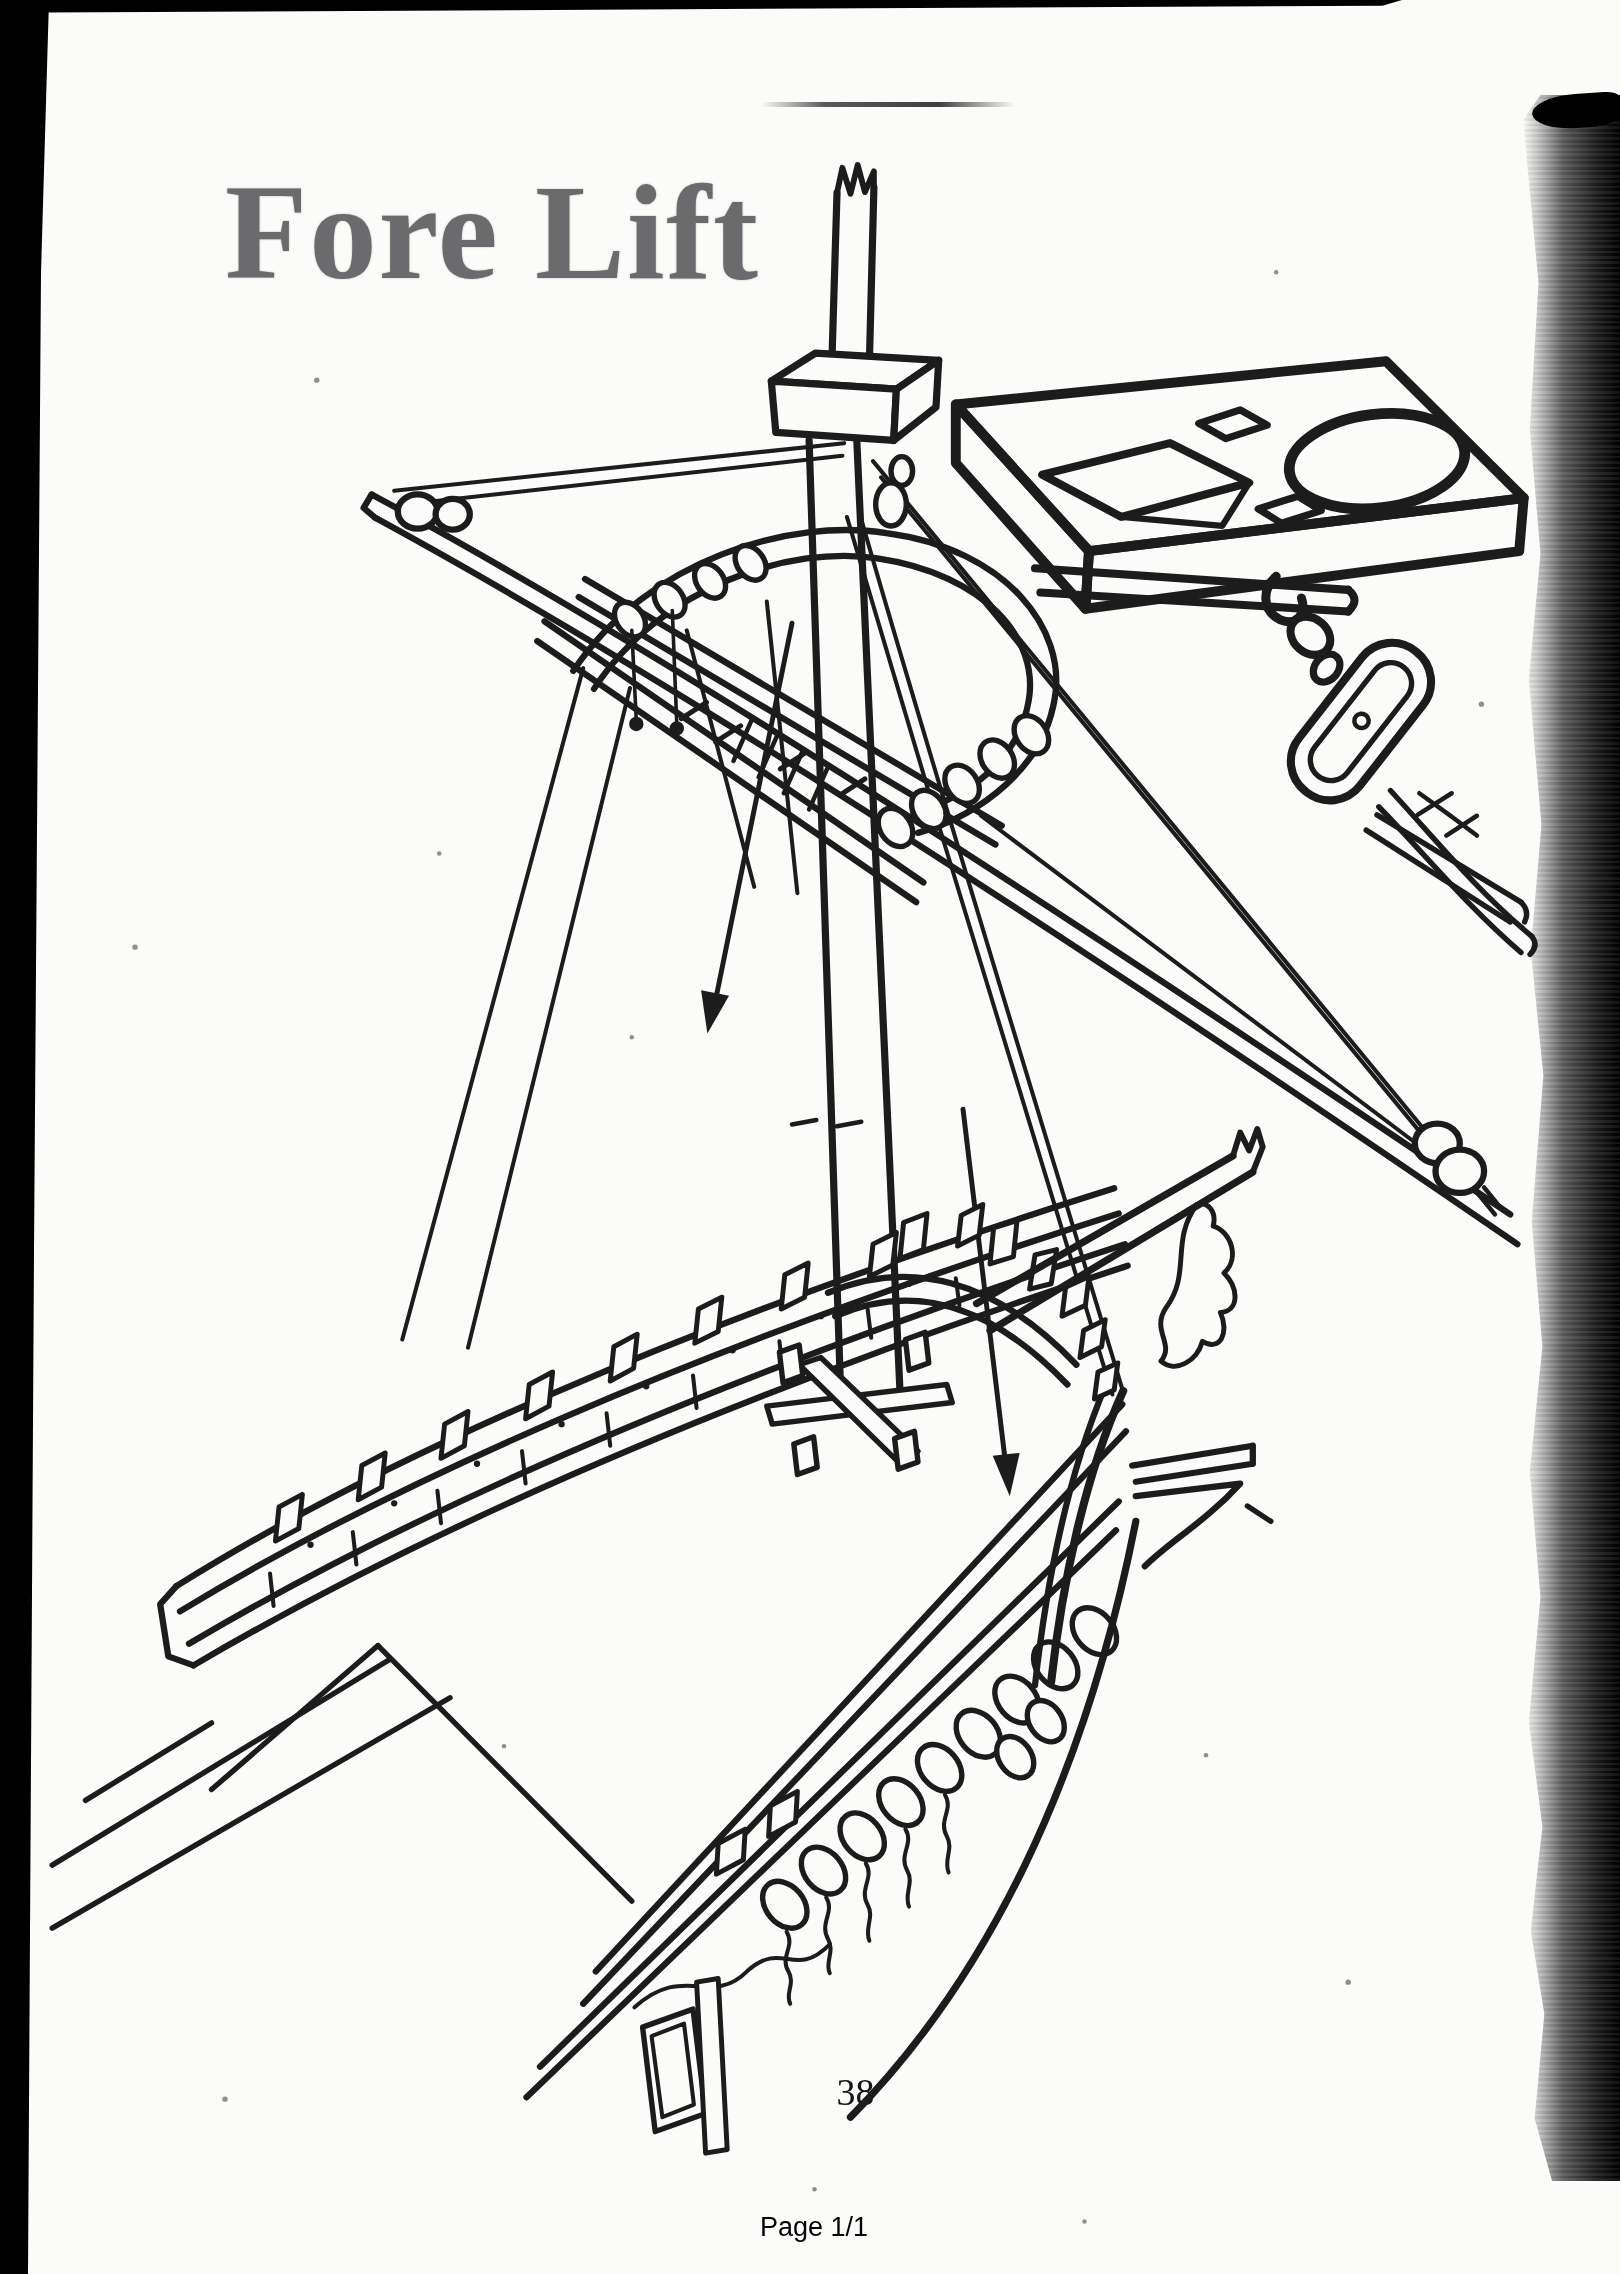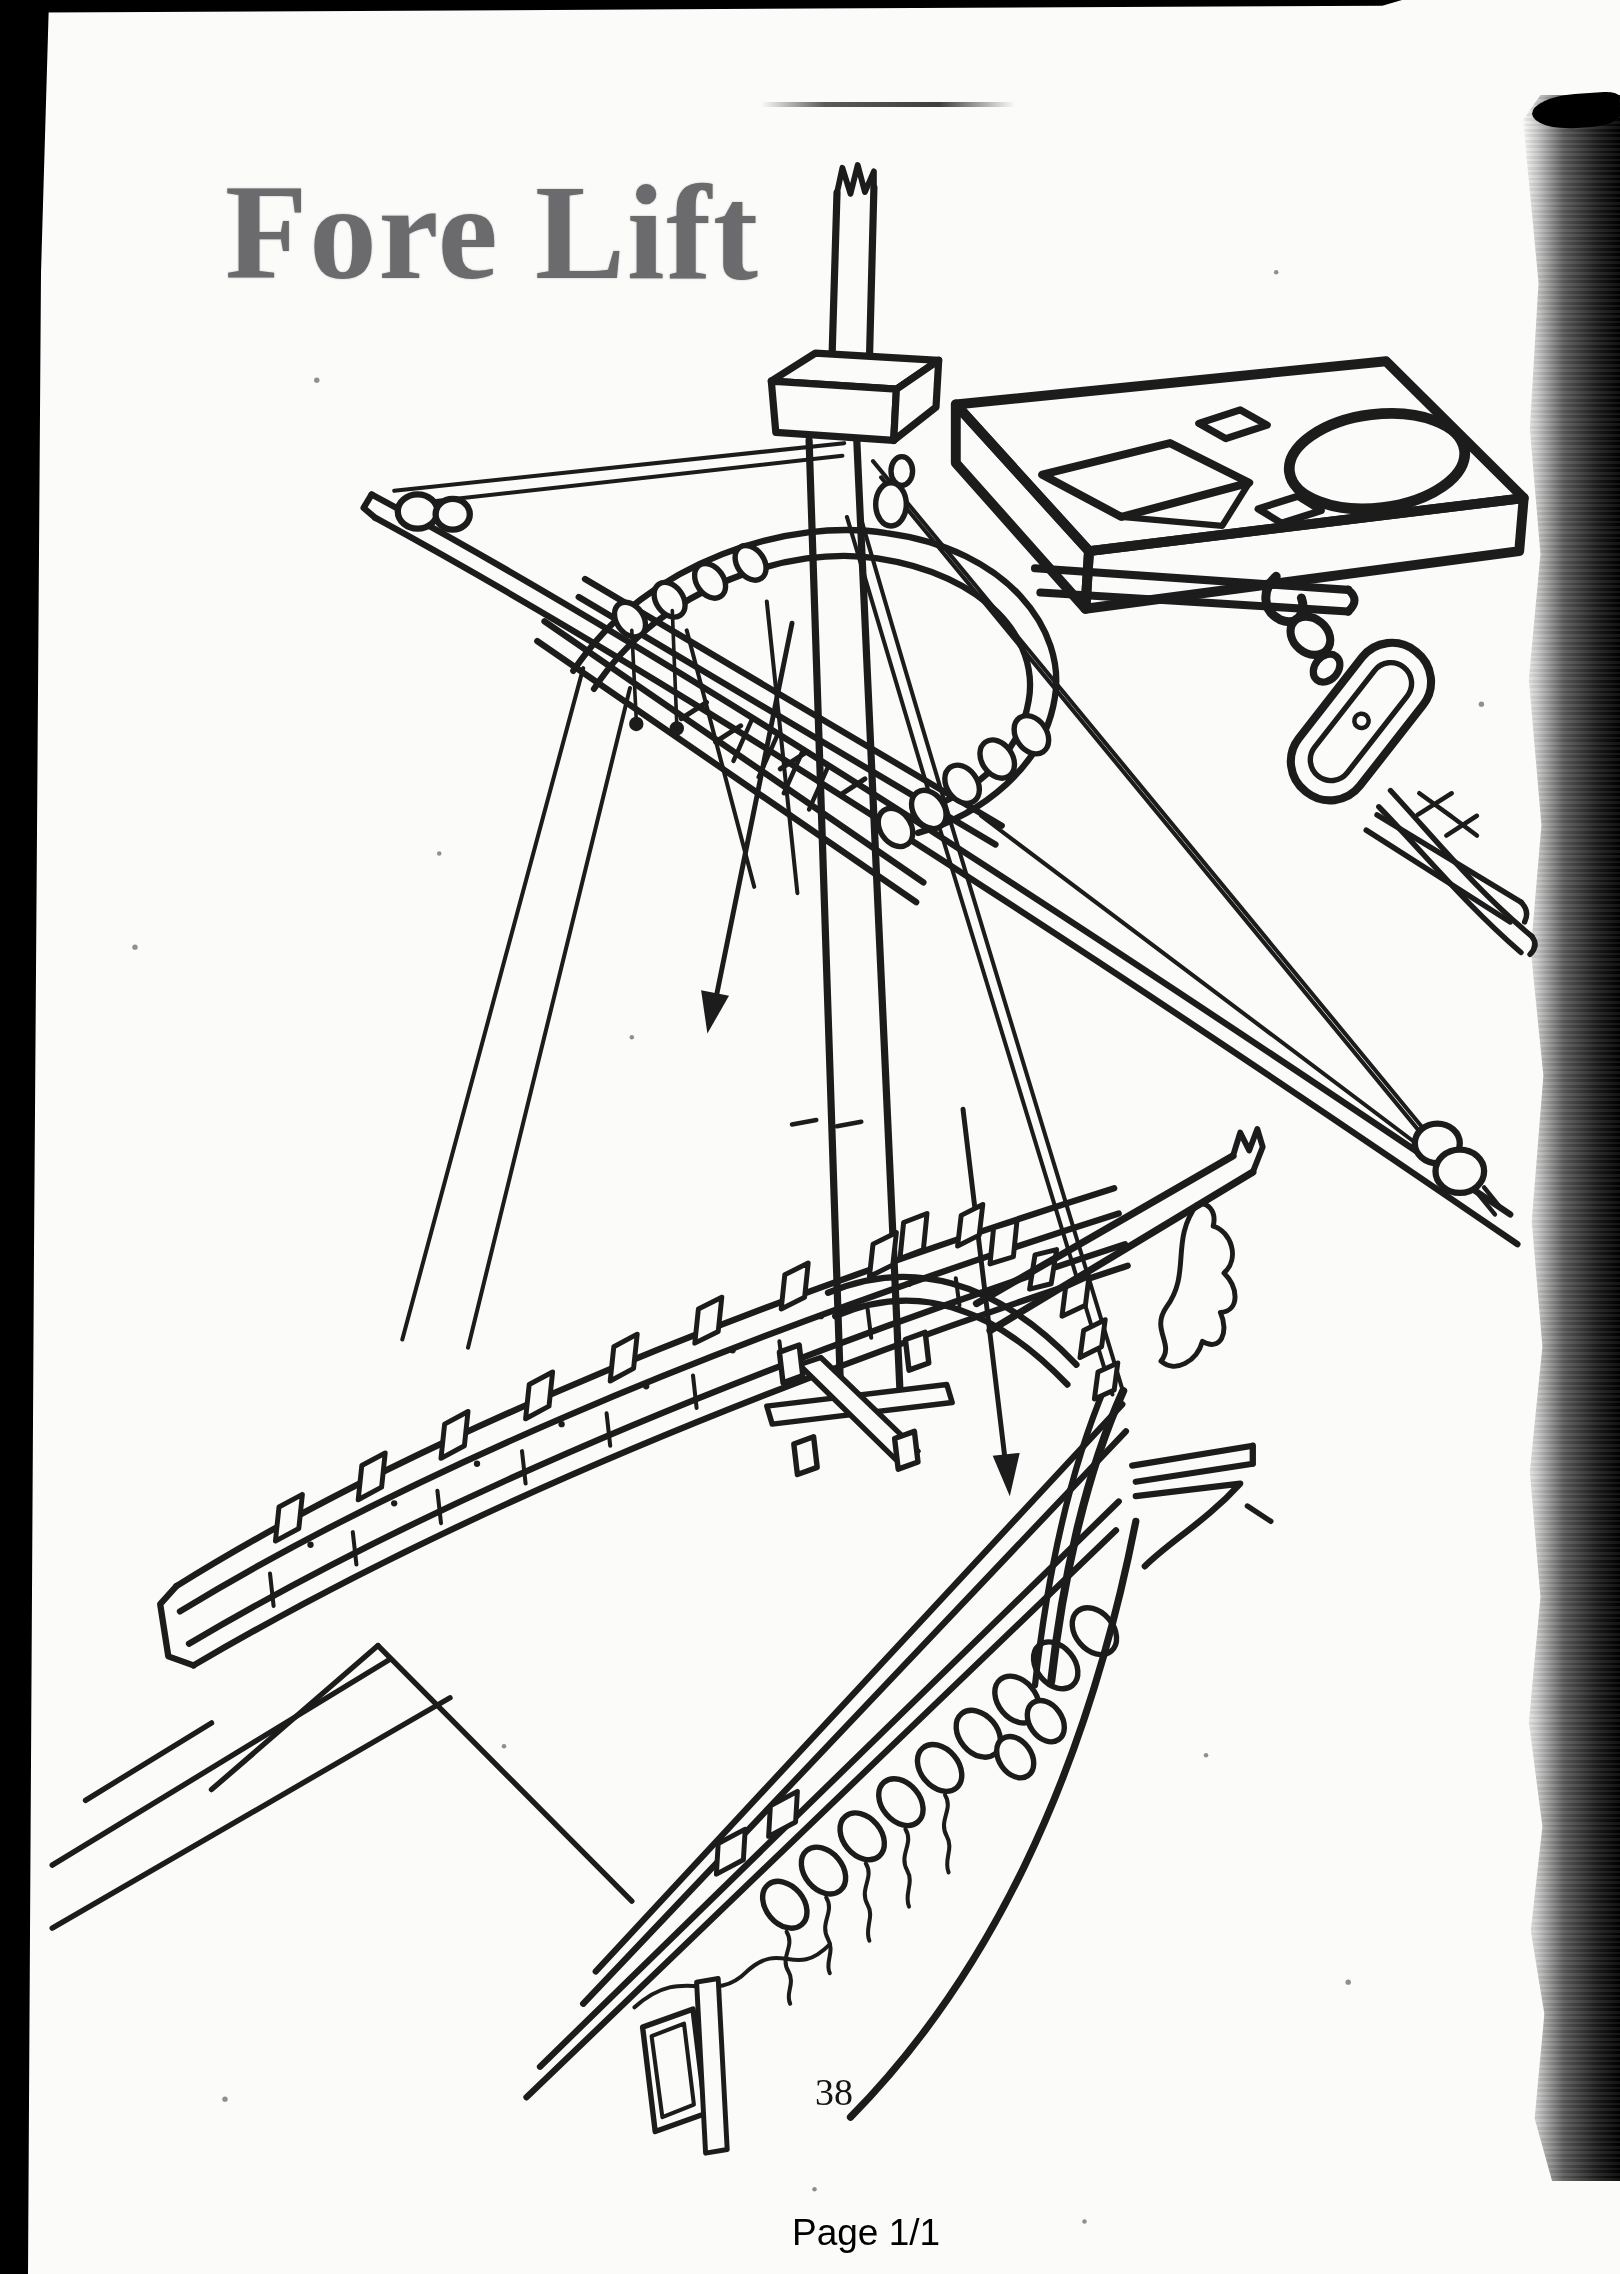--- a/index.html
+++ b/index.html
@@ -27,26 +27,26 @@
     background:#000;border-radius:60% 20% 40% 60%;transform:rotate(-4deg);}
   .smudge-line{position:absolute;left:761px;top:102px;width:254px;height:5.4px;border-radius:2.7px;
     background:linear-gradient(to right, rgba(45,45,45,0), rgba(45,45,45,.78) 25%, rgba(30,30,30,.85) 70%, rgba(45,45,45,0));}
   .page-title{
     position:absolute;left:185px;top:155px;
     font-size:135px;font-weight:700;letter-spacing:1.8px;color:var(--title-gray);
     text-shadow:0 0 1.8px rgba(110,110,110,.55);
     font-family:"Liberation Serif", serif;white-space:nowrap;margin-left:40px;
   }
   .page-number{
-    position:absolute;left:815px;top:2070px;width:81px;text-align:left;
+    position:absolute;left:815px;top:2070px;width:81px;text-align:center;
     font-size:38px;color:#151515;font-family:"Liberation Serif", serif;
   }
   .footer-text{
-    position:absolute;left:792px;top:2212px;
-    font-size:37px;color:#000;font-family:"Liberation Sans", sans-serif;
+    position:absolute;left:760px;top:2212px;
+    font-size:27px;color:#000;font-family:"Liberation Sans", sans-serif;
   }
   svg.illu{position:absolute;left:0;top:0;}
   svg.illu *{vector-effect:none;}
   .ln{stroke:var(--ink);fill:none;stroke-linecap:round;stroke-linejoin:round;}
 </style>
 </head>
 <body>
 
 <div class="scan-edge edge-left"></div>
 <div class="scan-edge edge-top"></div>

